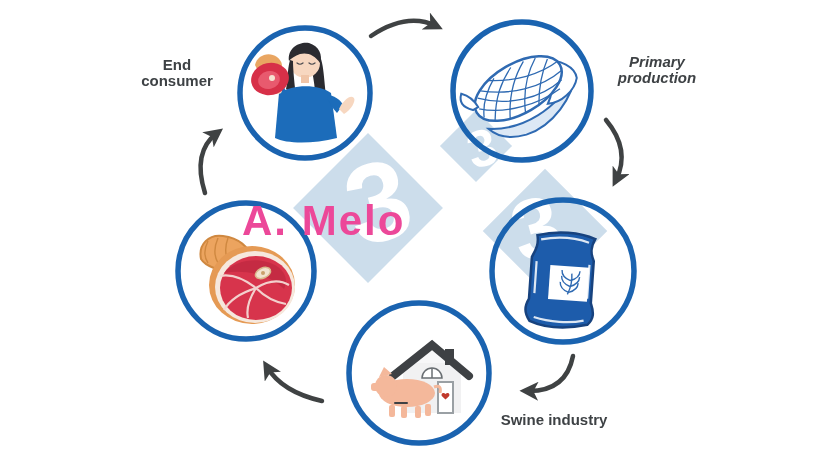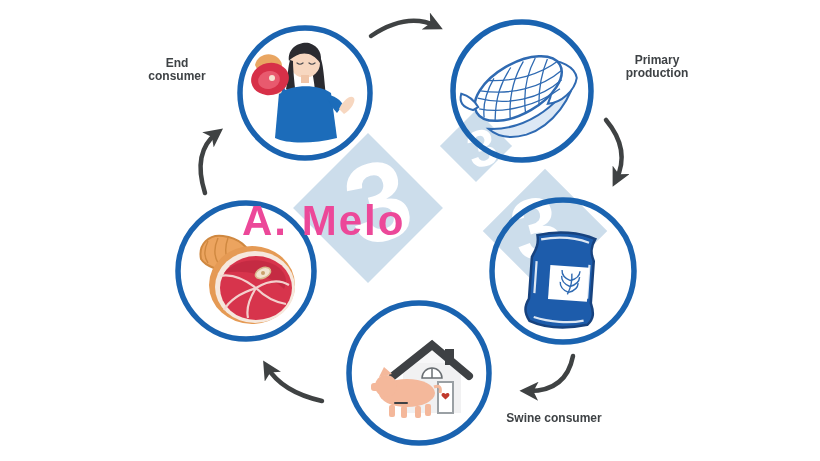--- a/index.html
+++ b/index.html
@@ -2,25 +2,25 @@
 <html><head>
 <meta charset="utf-8">
 <style>
   html,body{margin:0;padding:0;background:#fff;}
   .stage{
     position:relative;width:820px;height:461px;background:#ffffff;
     font-family:"Liberation Sans",sans-serif;overflow:hidden;
   }
   .diagram-svg{position:absolute;left:0;top:0;}
   .node-label{
-    position:absolute;font-weight:bold;font-size:12px;line-height:1.06;
+    position:absolute;font-weight:bold;font-size:15px;line-height:1.06;
     color:#3e4245;text-align:center;white-space:pre-line;
   }
   .lbl-end-consumer{left:97px;top:57px;width:160px;}
-  .lbl-primary-production{left:577px;top:54px;width:160px;}
+  .lbl-primary-production{left:577px;top:54px;width:160px;font-style:italic;}
   .lbl-balanced-feed{left:619px;top:264px;width:160px;}
   .lbl-swine-industry{left:464px;top:412px;width:180px;}
   .lbl-meat-industry{left:42px;top:252px;width:160px;}
   .author-watermark{
     position:absolute;left:242px;top:197px;font-size:42px;font-weight:bold;
     color:#ec4899;letter-spacing:2px;white-space:nowrap;
   }
   .wm3{
     font-family:"Liberation Sans",sans-serif;font-weight:bold;
     text-anchor:middle;dominant-baseline:central;
@@ -170,16 +170,16 @@
       <path d="M 573 356 Q 566 392 527 391" marker-end="url(#ah)"></path>
       <path d="M 322 401 Q 282 392 267 367" marker-end="url(#ah)"></path>
       <path d="M 205 193 Q 192 152 217 133" marker-end="url(#ah)"></path>
     </g>
   </svg>
 
   <div class="node-label lbl-end-consumer">End
 consumer</div>
   <div class="node-label lbl-primary-production">Primary
 production</div>
-  <div class="node-label lbl-swine-industry">Swine consumer</div>
+  <div class="node-label lbl-swine-industry">Swine industry</div>
 
   <div class="author-watermark">A. Melo</div>
 </div>
 
 </body></html>

